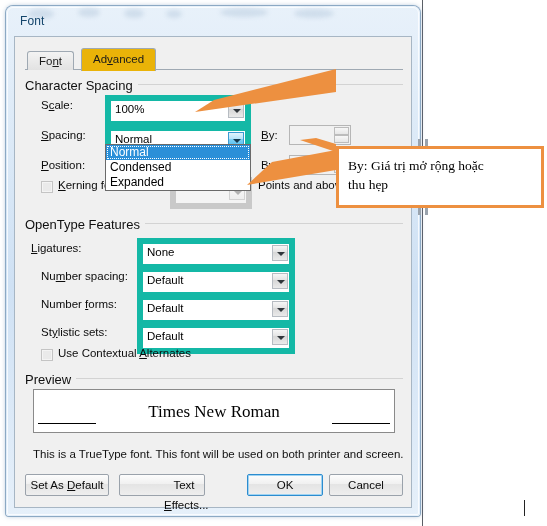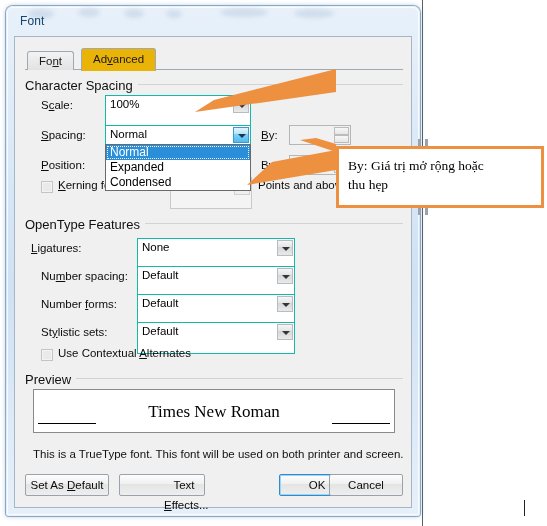--- a/index.html
+++ b/index.html
@@ -136,21 +136,21 @@
     font-size: 11.5px;
     color: #0c0c0c;
     white-space: nowrap;
   }
 
   
   .combo {
     position: absolute;
     height: 32px;
     background: #ffffff;
-    border: 1px solid #14b8a6;
+    border: 6px solid #14b8a6;
     box-sizing: border-box;
   }
   .combo .txt {
     position: absolute;
     left: 4px; top: 2px;
     font-size: 11.5px;
     color: #000;
     white-space: nowrap;
   }
   .combo .btn {
@@ -279,21 +279,20 @@
     color: #0b0b0b;
     background: linear-gradient(to bottom,#fdfdfd,#f0f0f0 45%,#e4e4e4 46%,#eeeeee);
     border: 1px solid #9aa2ab;
     border-radius: 2px;
     box-sizing: border-box;
     cursor: default;
   }
   .btnw.default {
     border: 1px solid #2c8ccf;
     box-shadow: 0 0 0 1px #9fd3f2 inset;
-    margin-left: 32px;
   }
 
   
   .callout {
     position: absolute;
     background: #ffffff;
     border: 3px solid #ED9040;
     box-sizing: border-box;
     z-index: 60;
     font-family: "Liberation Serif", serif;
@@ -453,22 +452,22 @@
       </div>
       <div class="btnw default" style="left:232px;top:437px;width:76px;">
         <span>OK</span>
       </div>
       <div class="btnw" style="left:314px;top:437px;width:74px;">
         <span>Cancel</span>
       </div>
 
       <div class="droplist" style="left:90px;top:107px;width:146px;">
         <div class="item sel">Normal</div>
+        <div class="item">Condensed</div>
         <div class="item">Expanded</div>
-        <div class="item">Condensed</div>
       </div>
 
     </div>
   </div>
 
   <svg class="leader" width="547" height="526" style="left:0;top:0;">
 
     <polygon points="336,69 336,92 195,112 214,100" fill="#ED9040"></polygon>
 
     <polygon points="336,150 336,170 247,185 272,162" fill="#ED9040"></polygon>

